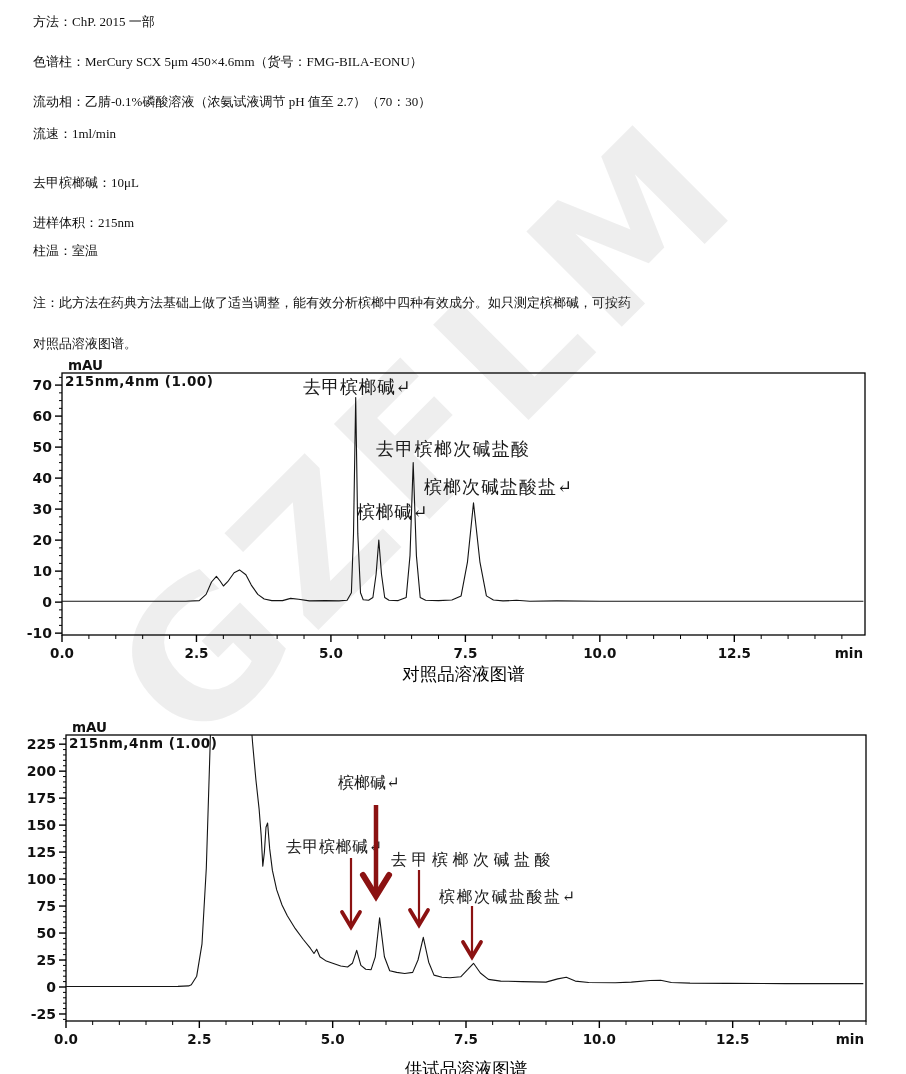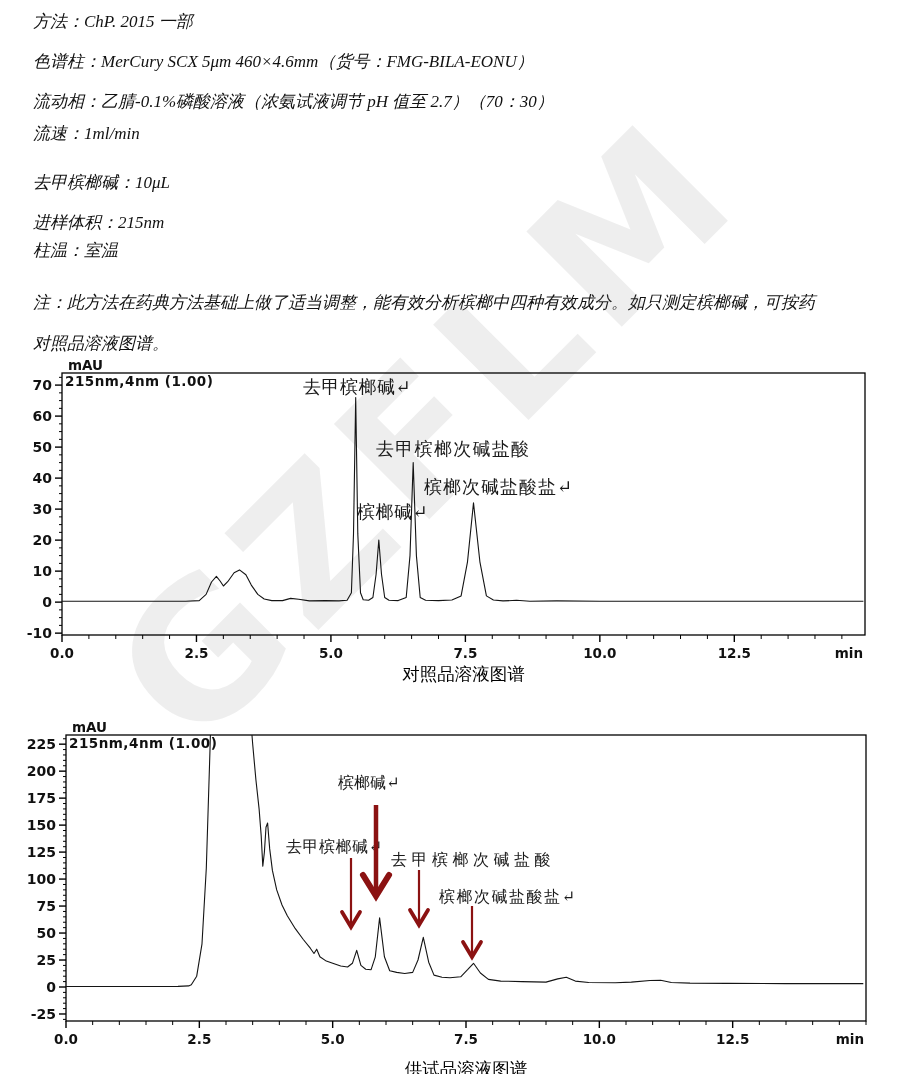--- a/index.html
+++ b/index.html
@@ -4,41 +4,41 @@
 <style>
   html,body{margin:0;padding:0;}
   body{
     width:906px;height:1074px;overflow:hidden;position:relative;
     background:#ffffff;
     font-family:"Liberation Serif","DejaVu Serif",serif;
     color:#1a1a1a;
   }
   .tline{
     position:absolute;left:33px;white-space:nowrap;
-    font-size:17px;line-height:22px;color:#111;font-style:italic;
+    font-size:13px;line-height:22px;color:#111;
   }
   .watermark{
     position:absolute;left:150px;top:600px;z-index:1;
     transform:rotate(-45deg);transform-origin:0 50%;
     font-family:"DejaVu Sans","Liberation Sans",sans-serif;
     font-weight:bold;font-size:185px;letter-spacing:14px;
     color:rgba(125,125,125,0.13);white-space:nowrap;pointer-events:none;
   }
   svg.chart{position:absolute;left:0;z-index:2;overflow:visible;}
   .axis-num{
     font-family:"DejaVu Sans","Liberation Sans",sans-serif;
     font-weight:bold;
   }
 </style>
 </head>
 <body>
 
 <div>
   <div class="tline" style="top:11px">方法：ChP. 2015  一部</div>
-  <div class="tline" style="top:51px">色谱柱：MerCury SCX 5μm 460×4.6mm（货号：FMG-BILA-EONU）</div>
+  <div class="tline" style="top:51px">色谱柱：MerCury SCX 5μm 450×4.6mm（货号：FMG-BILA-EONU）</div>
   <div class="tline" style="top:91px">流动相：乙腈-0.1%磷酸溶液（浓氨试液调节 pH 值至 2.7）（70：30）</div>
   <div class="tline" style="top:123px">流速：1ml/min</div>
   <div class="tline" style="top:172px">去甲槟榔碱：10μL</div>
   <div class="tline" style="top:212px">进样体积：215nm</div>
   <div class="tline" style="top:240px">柱温：室温</div>
   <div class="tline" style="top:292px">注：此方法在药典方法基础上做了适当调整，能有效分析槟榔中四种有效成分。如只测定槟榔碱，可按药</div>
   <div class="tline" style="top:333px">对照品溶液图谱。</div>
 </div>
 
 <div class="watermark">GZFLM</div>

